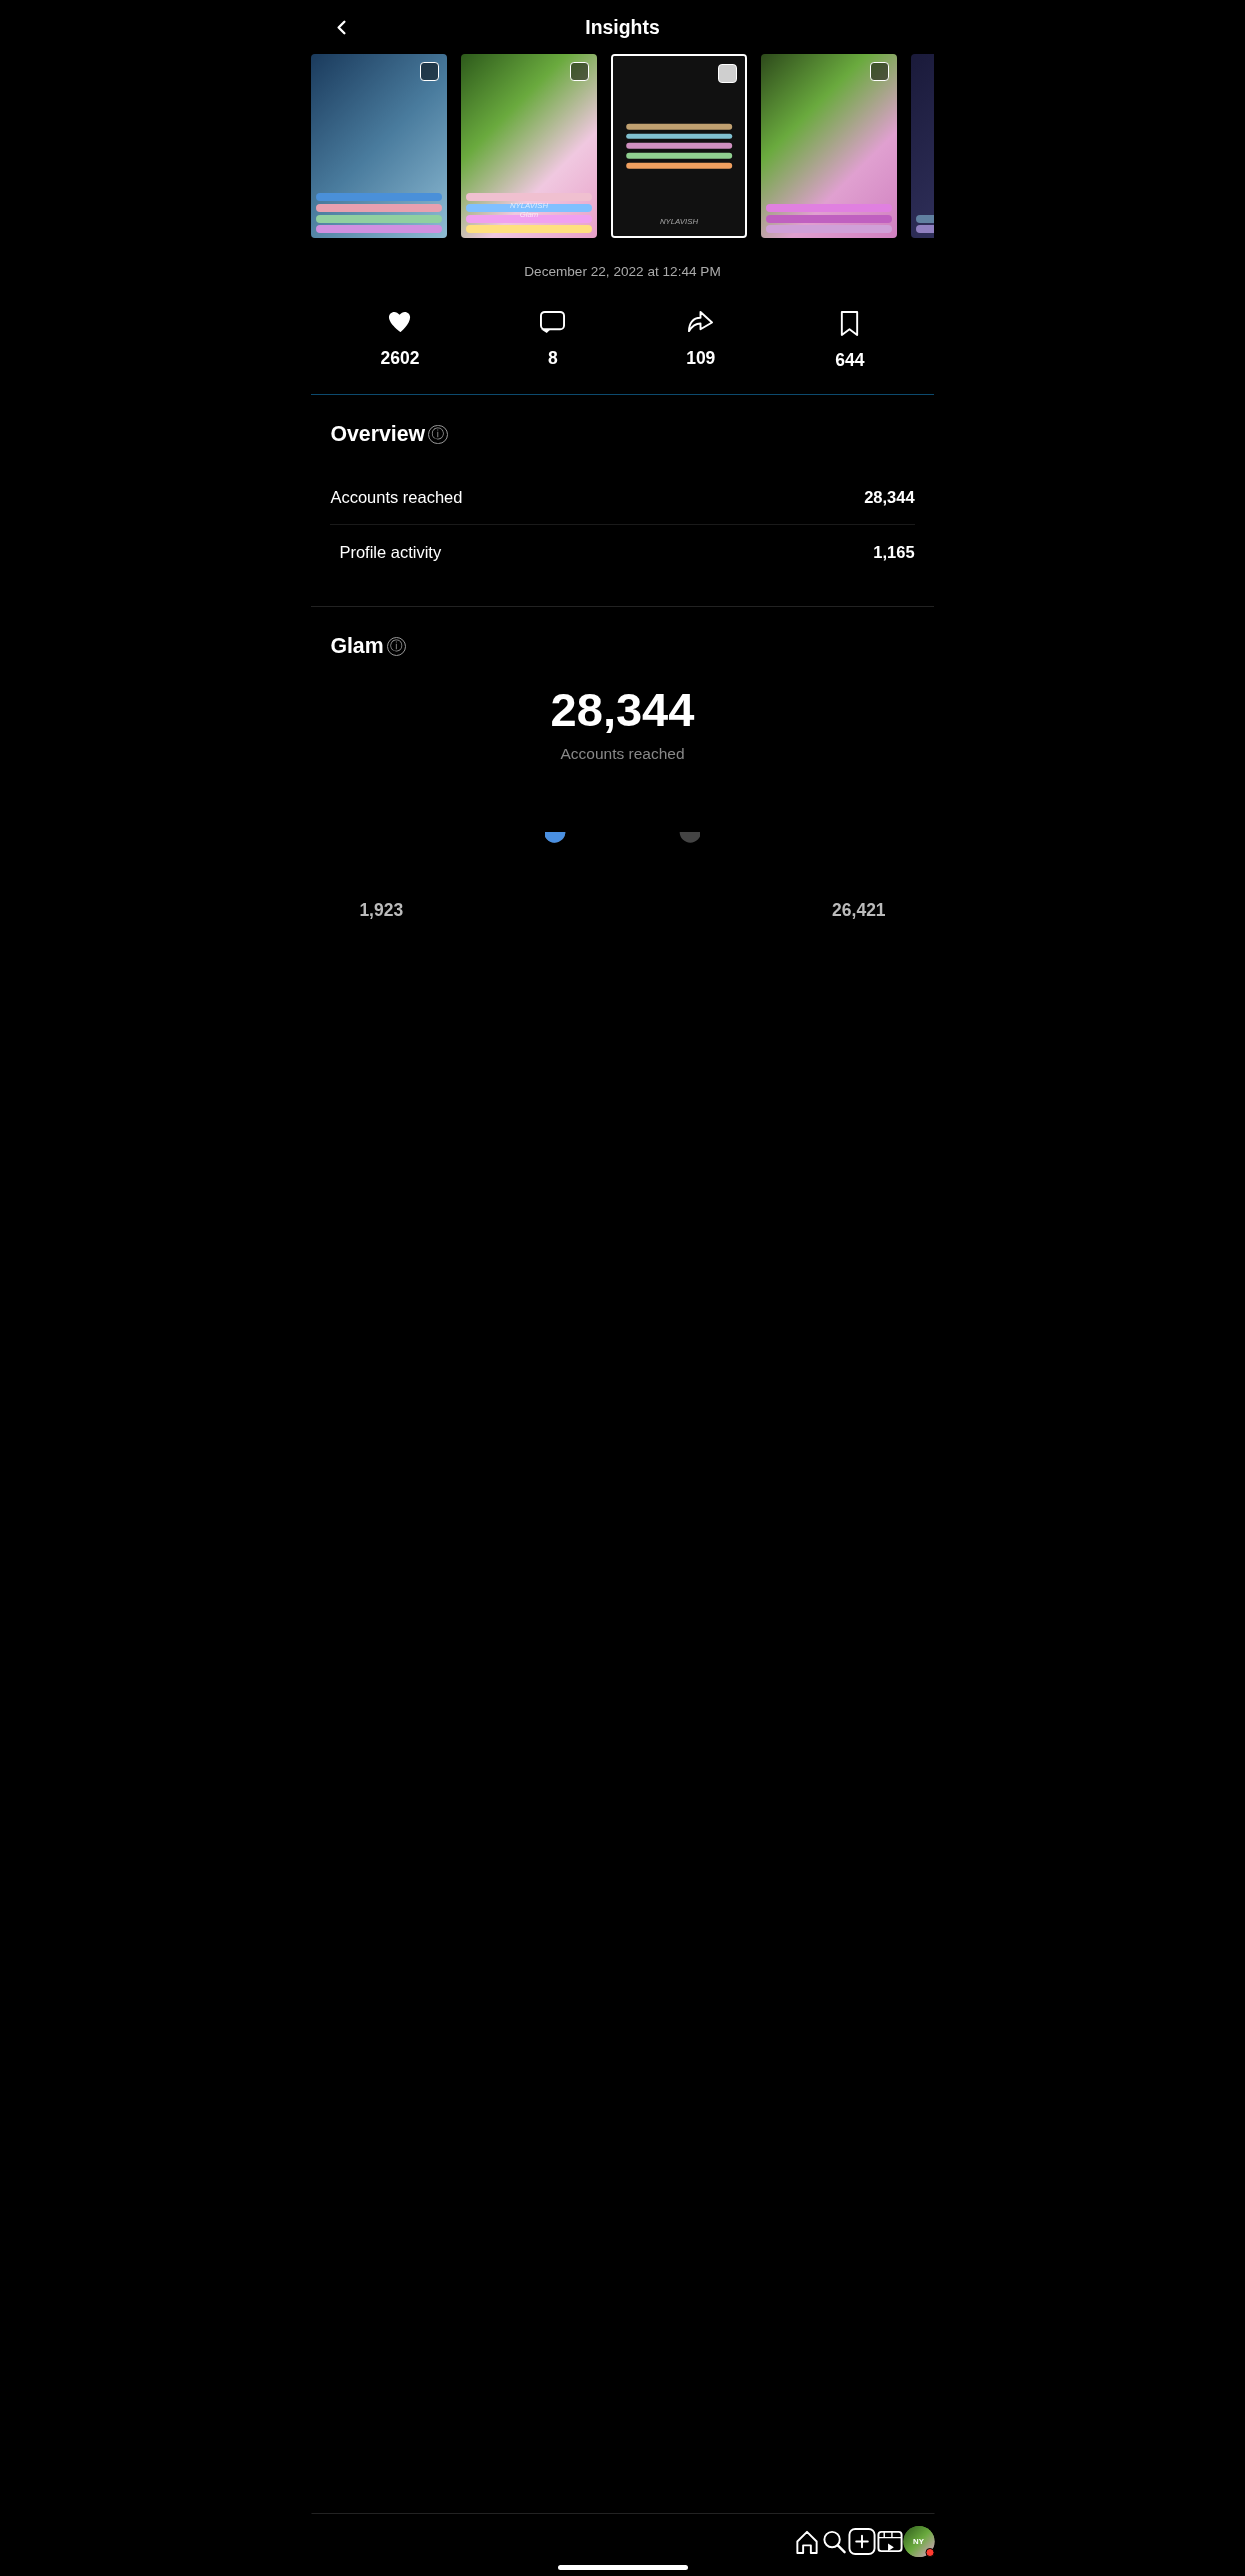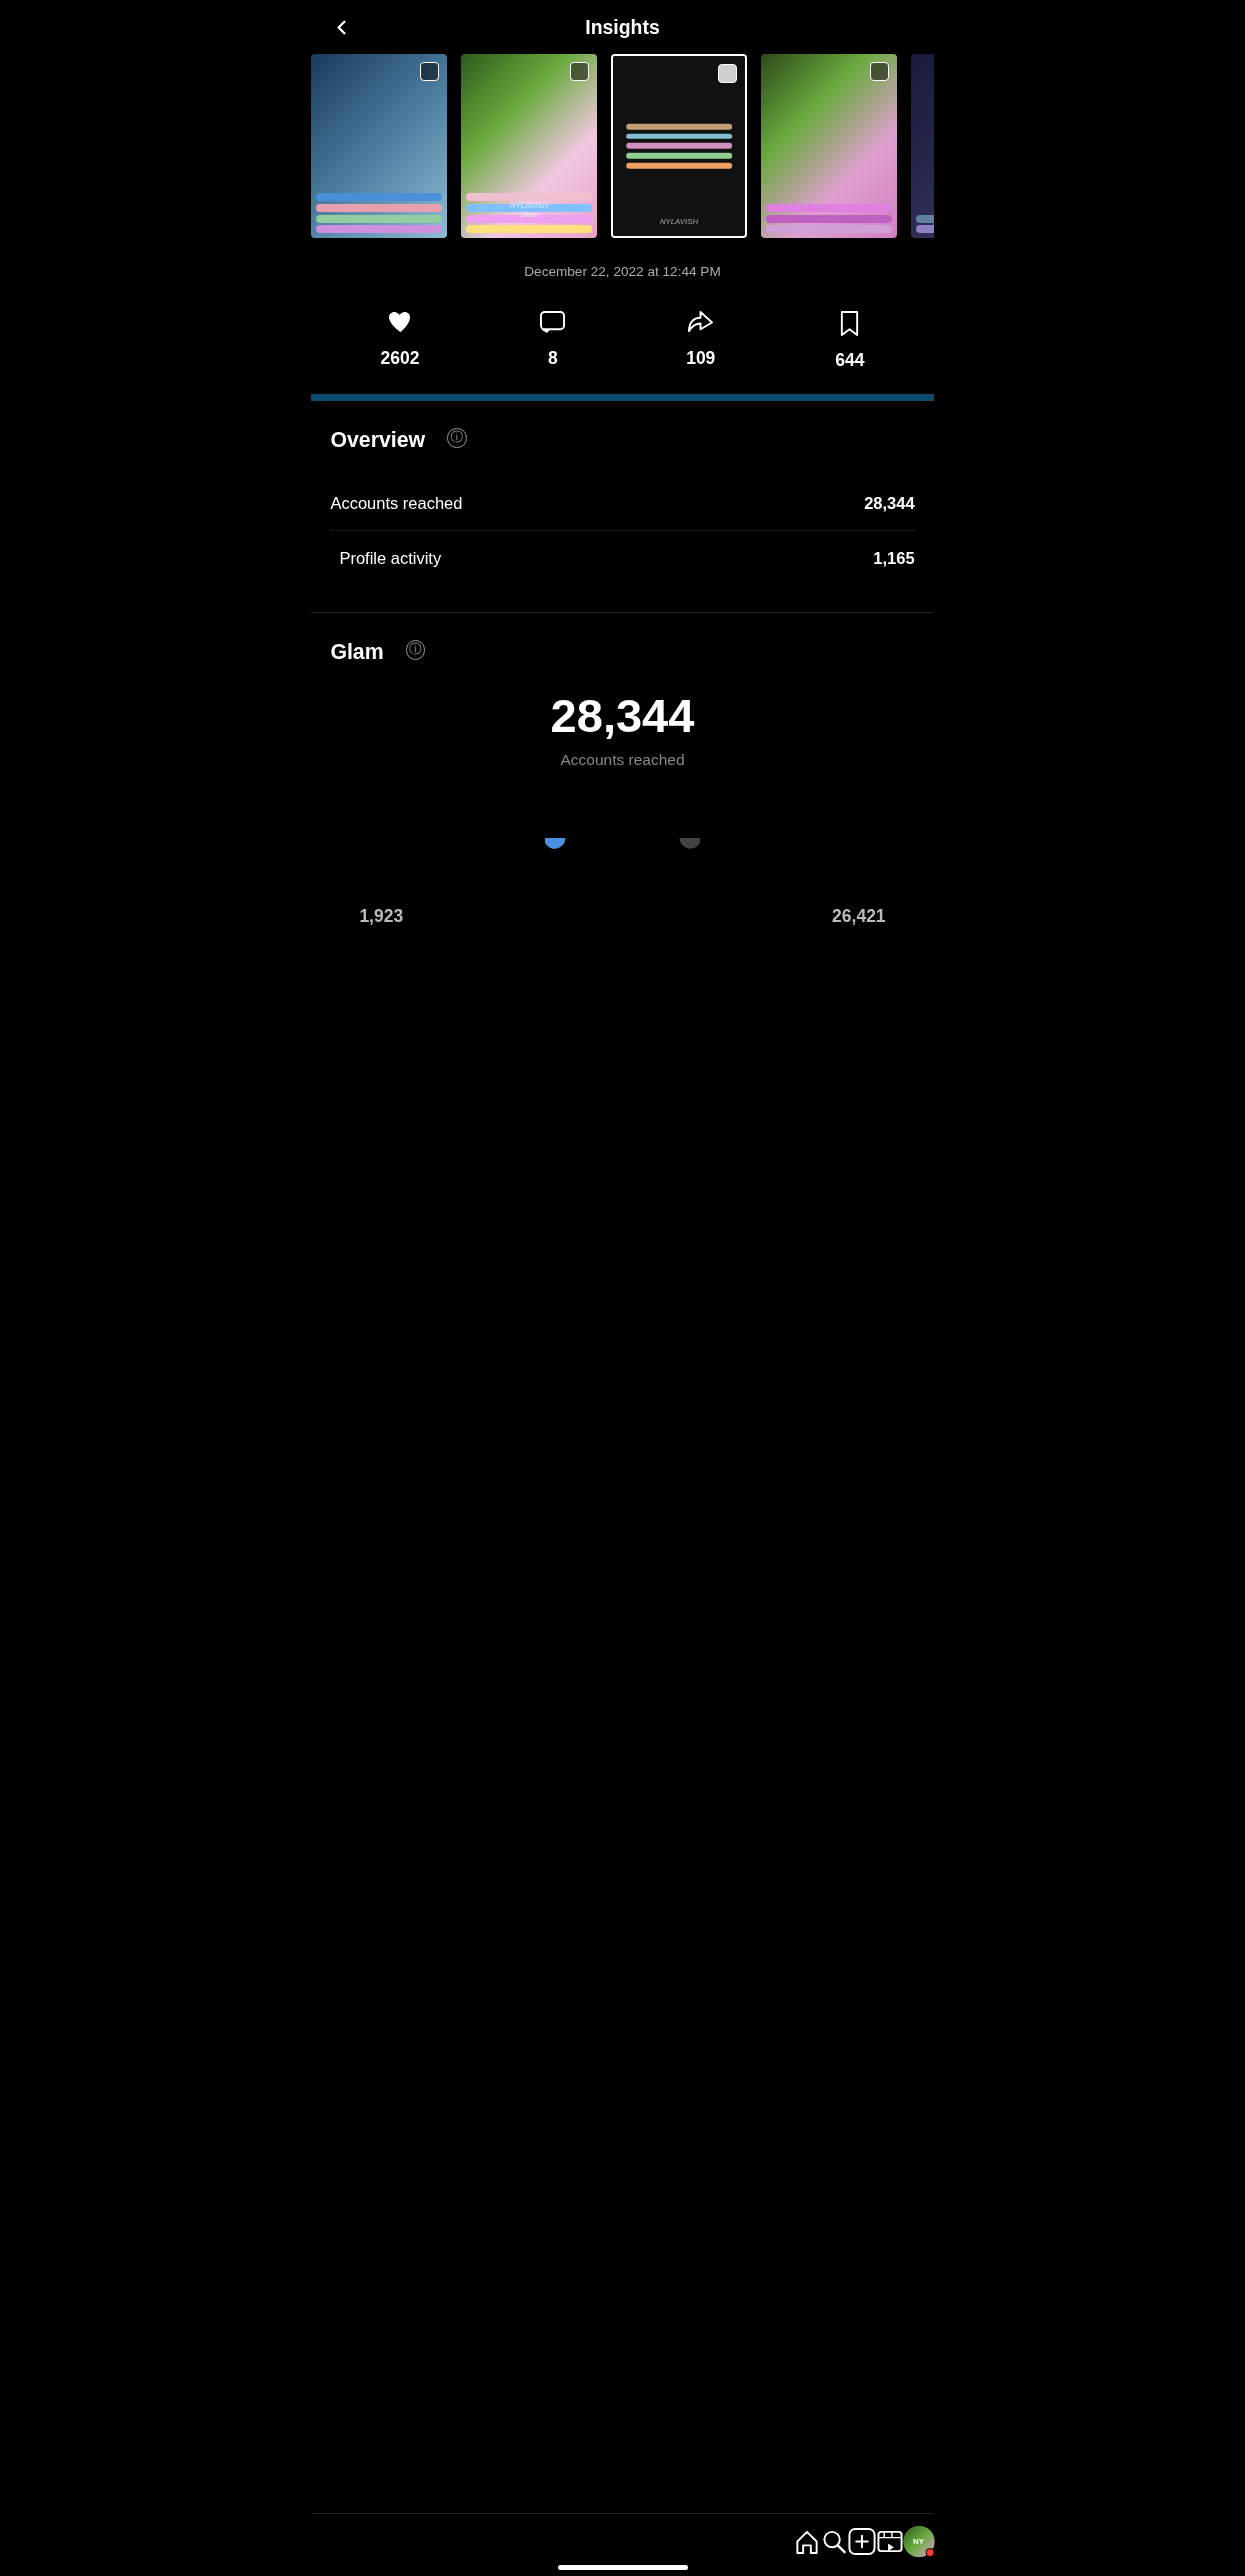--- a/index.html
+++ b/index.html
@@ -113,21 +113,21 @@
       padding: 15.5px;
       font-size: 13.6px;
       color: #aaa;
     }
 
     
     .stats-row {
       display: flex;
       justify-content: space-around;
       padding: 15.5px 9.7px 23px;
-      border-bottom: 7px solid #0c4a6e;
+      border-bottom: 1px solid #0c4a6e;
     }
 
     .stat-item {
       display: flex;
       flex-direction: column;
       align-items: center;
       gap: 7.8px;
     }
 
     .stat-icon {
@@ -140,22 +140,22 @@
     }
 
     
     .section {
       padding: 27px 19.4px;
       border-bottom: 1px solid #222;
     }
 
     .section-header {
       display: flex;
-      align-items: flex-start;
-      gap: 22px;
+      align-items: center;
+      gap: 3px;
       margin-bottom: 23px;
     }
 
     .section-title {
       font-size: 21.3px;
       font-weight: 700;
     }
 
     .info-icon {
       width: 19.4px;

